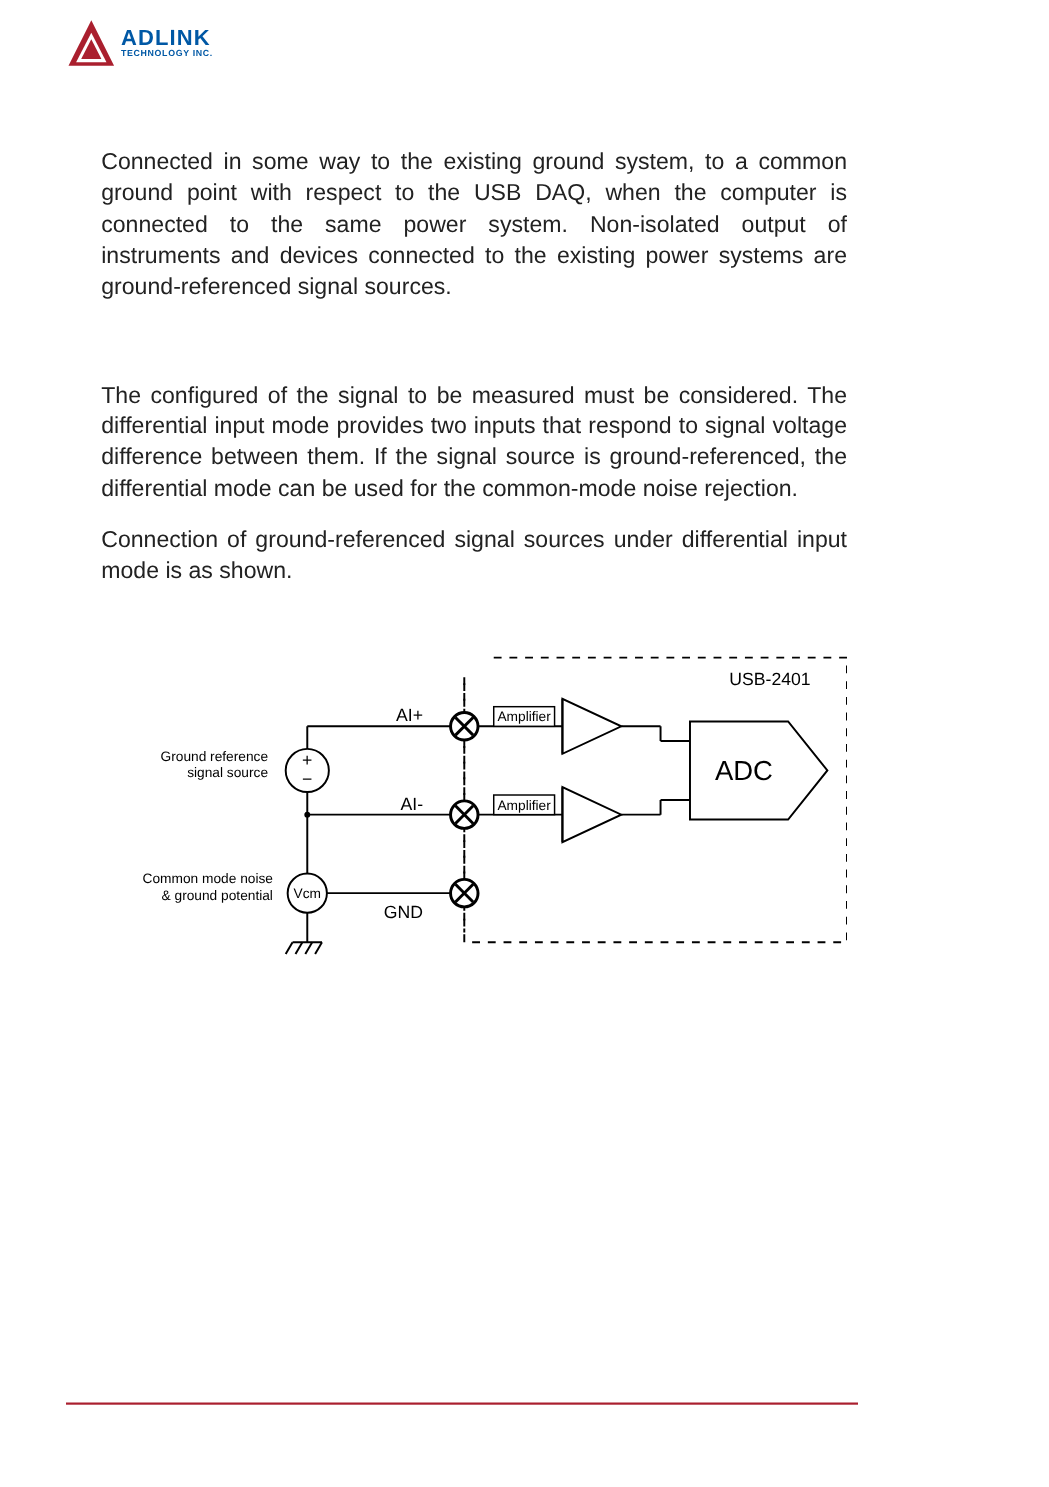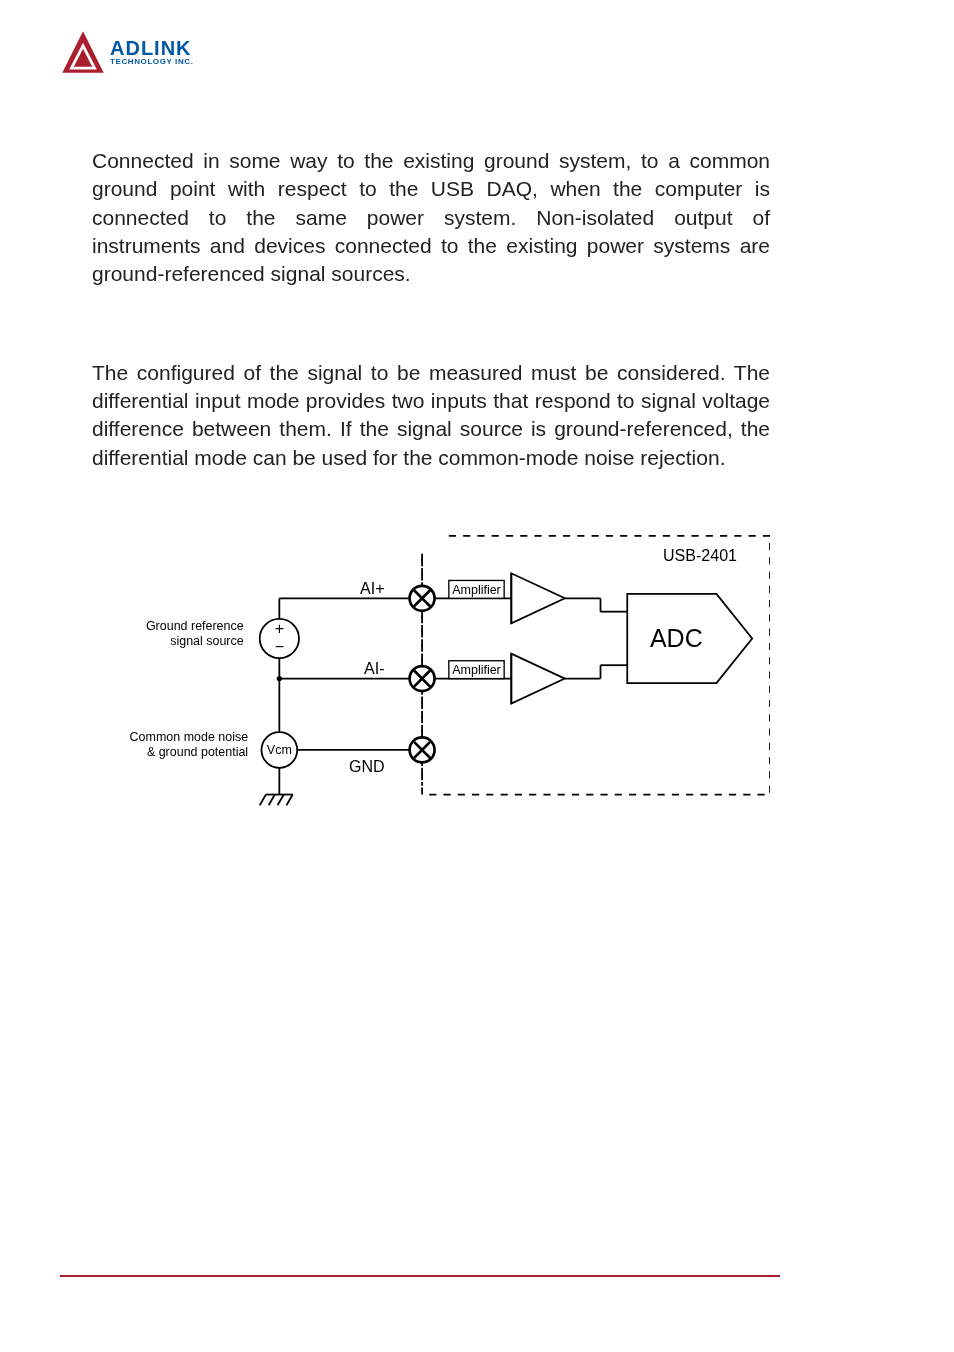--- a/index.html
+++ b/index.html
@@ -7,21 +7,21 @@
     padding: 0;
     background: #ffffff;
     font-family: Arial, "Helvetica Neue", Helvetica, sans-serif;
     color: #222;
   }
   .page {
     width: 840px;
     height: 1352px;
     position: relative;
     box-sizing: border-box;
-    padding: 29px 60px 60px 60px;
+    padding: 16px 60px 60px 60px;
   }
   .logo-row {
     display: flex;
     align-items: center;
   }
   .logo-svg {
     width: 46px;
     height: 46px;
   }
   .logo-text {
@@ -80,20 +80,21 @@
     </svg>
     <div class="logo-text">
       <div class="logo-top">ADLINK</div>
       <div class="logo-bottom">TECHNOLOGY INC.</div>
     </div>
   </div>
 
   <div class="content">
     <p>Connected in some way to the existing ground system, to a common ground point with respect to the USB DAQ, when the computer is connected to the same power system. Non-isolated output of instruments and devices connected to the existing power systems are ground-referenced signal sources.</p>
     <p class="para-gap-med">The configured of the signal to be measured must be considered. The differential input mode provides two inputs that respond to signal voltage difference between them. If the signal source is ground-referenced, the differential mode can be used for the common-mode noise rejection.</p>
+    <p class="para-gap-small">Connection of ground-referenced signal sources under differential input mode is as shown.</p>
 
     <div class="diagram-block">
       <svg viewBox="0 0 760 340" width="100%">
         <style>
           .wire { stroke:#000; stroke-width:2; fill:none; }
           .dashed { stroke:#000; stroke-width:2; fill:none; stroke-dasharray:8 8; }
           .lbl { font-family: Arial, sans-serif; font-size:18px; fill:#000; }
           .lbl-sm { font-family: Arial, sans-serif; font-size:14px; fill:#000; }
           .lbl-big { font-family: Arial, sans-serif; font-size:28px; fill:#000; }
         </style>

